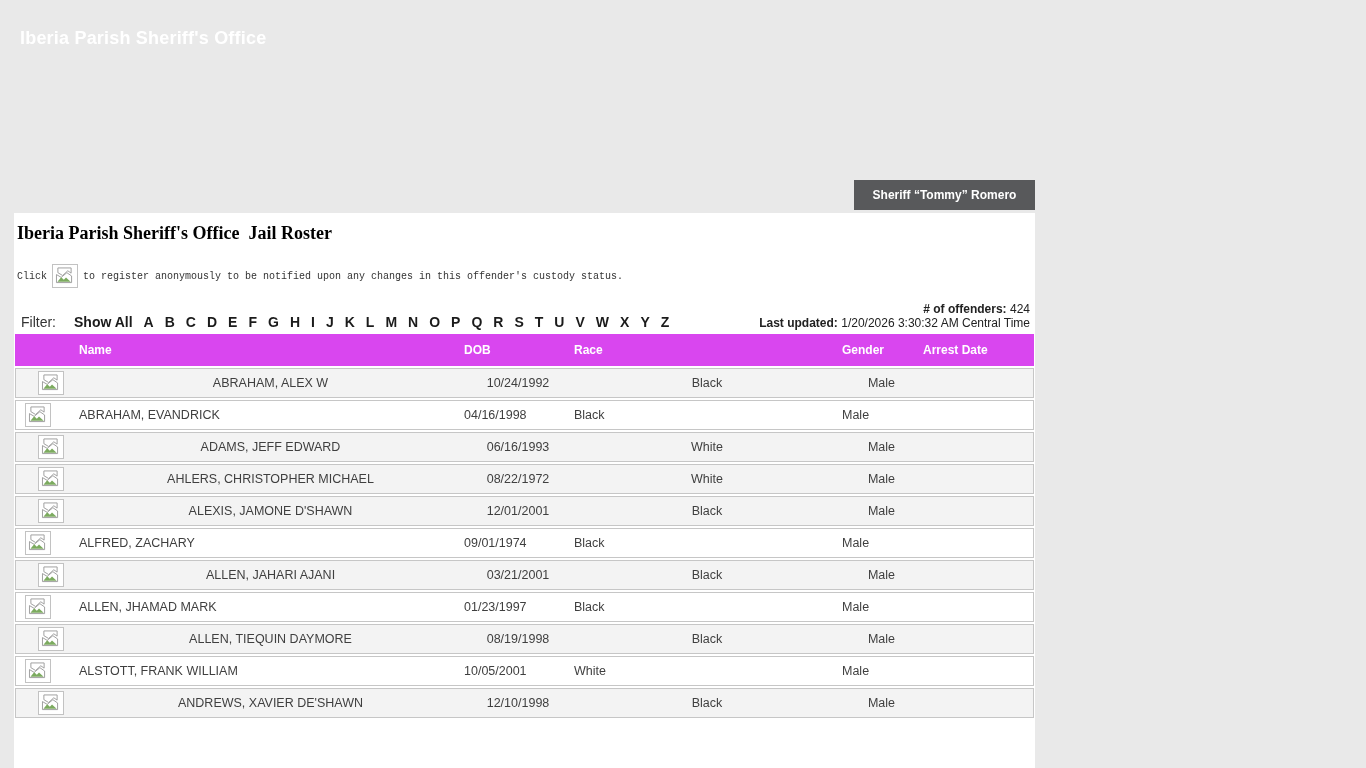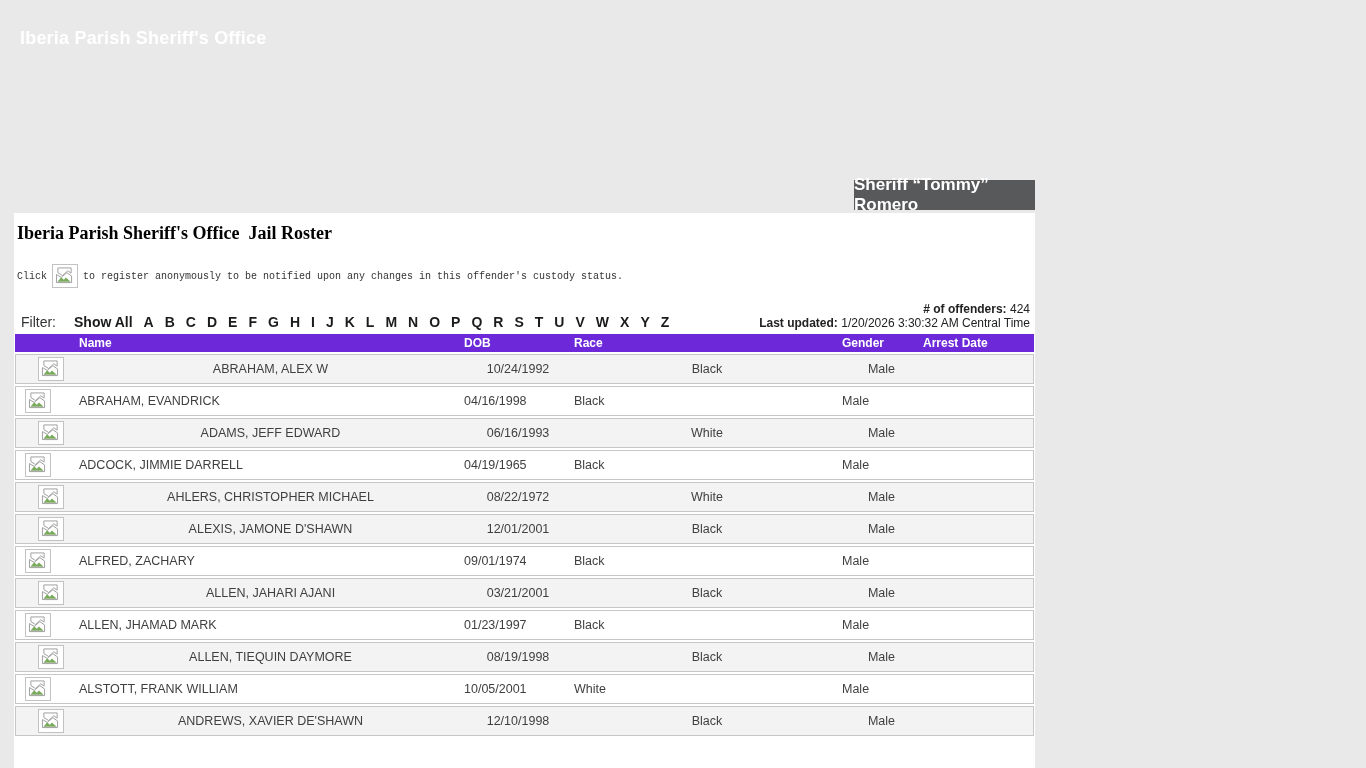--- a/index.html
+++ b/index.html
@@ -22,21 +22,21 @@
   .page-wrap {
     width: 1021px;
     margin-left: 14px;
     padding-top: 180px;
   }
   .sheriff-badge {
     width: 181px; height: 30px;
     margin-left: auto;
     background: #58595b;
     color: #ffffff;
-    font-size: 17px;
+    font-size: 12px;
     font-weight: bold;
     display: flex; align-items: center; justify-content: center;
     cursor: pointer;
   }
   .content {
     background: #ffffff;
     margin-top: 3px;
     min-height: 560px;
     padding: 6px 1px 20px 1px;
   }
@@ -98,26 +98,26 @@
     table-layout: fixed;
     margin-top: 2px;
   }
   table.roster col.c-photo  { width: 62px; }
   table.roster col.c-name   { width: 385px; }
   table.roster col.c-dob    { width: 110px; }
   table.roster col.c-race   { width: 268px; }
   table.roster col.c-gender { width: 81px; }
   table.roster col.c-arrest { width: 113px; }
   table.roster thead th {
-    background: #6d28d9;
+    background: #d946ef;
     color: #ffffff;
     font-size: 12px;
     font-weight: bold;
     text-align: left;
-    height: 18px;
+    height: 32px;
     padding: 0 0 0 2px;
   }
   table.roster tbody td {
     height: 30px;
     font-size: 12.5px;
     color: #3f3f3f;
     padding: 0 0 0 2px;
     border-top: 1px solid #c6c6c6;
     border-bottom: 1px solid #c6c6c6;
     overflow: hidden;
@@ -255,34 +255,20 @@
     <path d="M1.5 8 L6.5 11 L12.5 6 L17.5 9.5 V16.5 H1.5 Z" fill="#ffffff" stroke="#9b9b9b" stroke-width="1" stroke-linejoin="round"></path>
     <path d="M2.5 15.5 L6.5 10.8 L9.3 13.4 L11.6 11 L16.5 15.5 Z" fill="#7cab5f"></path>
   </svg>
               </span></td>
             <td>ADAMS, JEFF EDWARD</td>
             <td>06/16/1993</td>
             <td>White</td>
             <td>Male</td>
             <td></td>
           </tr>
-          <tr class="even">
-            <td class="photo-cell"><span class="img-box">
-                <svg width="19" height="17" viewBox="0 0 20 18" aria-hidden="true">
-    <path d="M3 1 H17 V6.5 L13.5 4 L8 9 L3 6 Z" fill="#ffffff" stroke="#9b9b9b" stroke-width="1" stroke-linejoin="round"></path>
-    <path d="M1.5 8 L6.5 11 L12.5 6 L17.5 9.5 V16.5 H1.5 Z" fill="#ffffff" stroke="#9b9b9b" stroke-width="1" stroke-linejoin="round"></path>
-    <path d="M2.5 15.5 L6.5 10.8 L9.3 13.4 L11.6 11 L16.5 15.5 Z" fill="#7cab5f"></path>
-  </svg>
-              </span></td>
-            <td>ADCOCK, JIMMIE DARRELL</td>
-            <td>04/19/1965</td>
-            <td>Black</td>
-            <td>Male</td>
-            <td></td>
-          </tr>
           <tr class="odd">
             <td class="photo-cell"><span class="img-box">
                 <svg width="19" height="17" viewBox="0 0 20 18" aria-hidden="true">
     <path d="M3 1 H17 V6.5 L13.5 4 L8 9 L3 6 Z" fill="#ffffff" stroke="#9b9b9b" stroke-width="1" stroke-linejoin="round"></path>
     <path d="M1.5 8 L6.5 11 L12.5 6 L17.5 9.5 V16.5 H1.5 Z" fill="#ffffff" stroke="#9b9b9b" stroke-width="1" stroke-linejoin="round"></path>
     <path d="M2.5 15.5 L6.5 10.8 L9.3 13.4 L11.6 11 L16.5 15.5 Z" fill="#7cab5f"></path>
   </svg>
               </span></td>
             <td>AHLERS, CHRISTOPHER MICHAEL</td>
             <td>08/22/1972</td>

